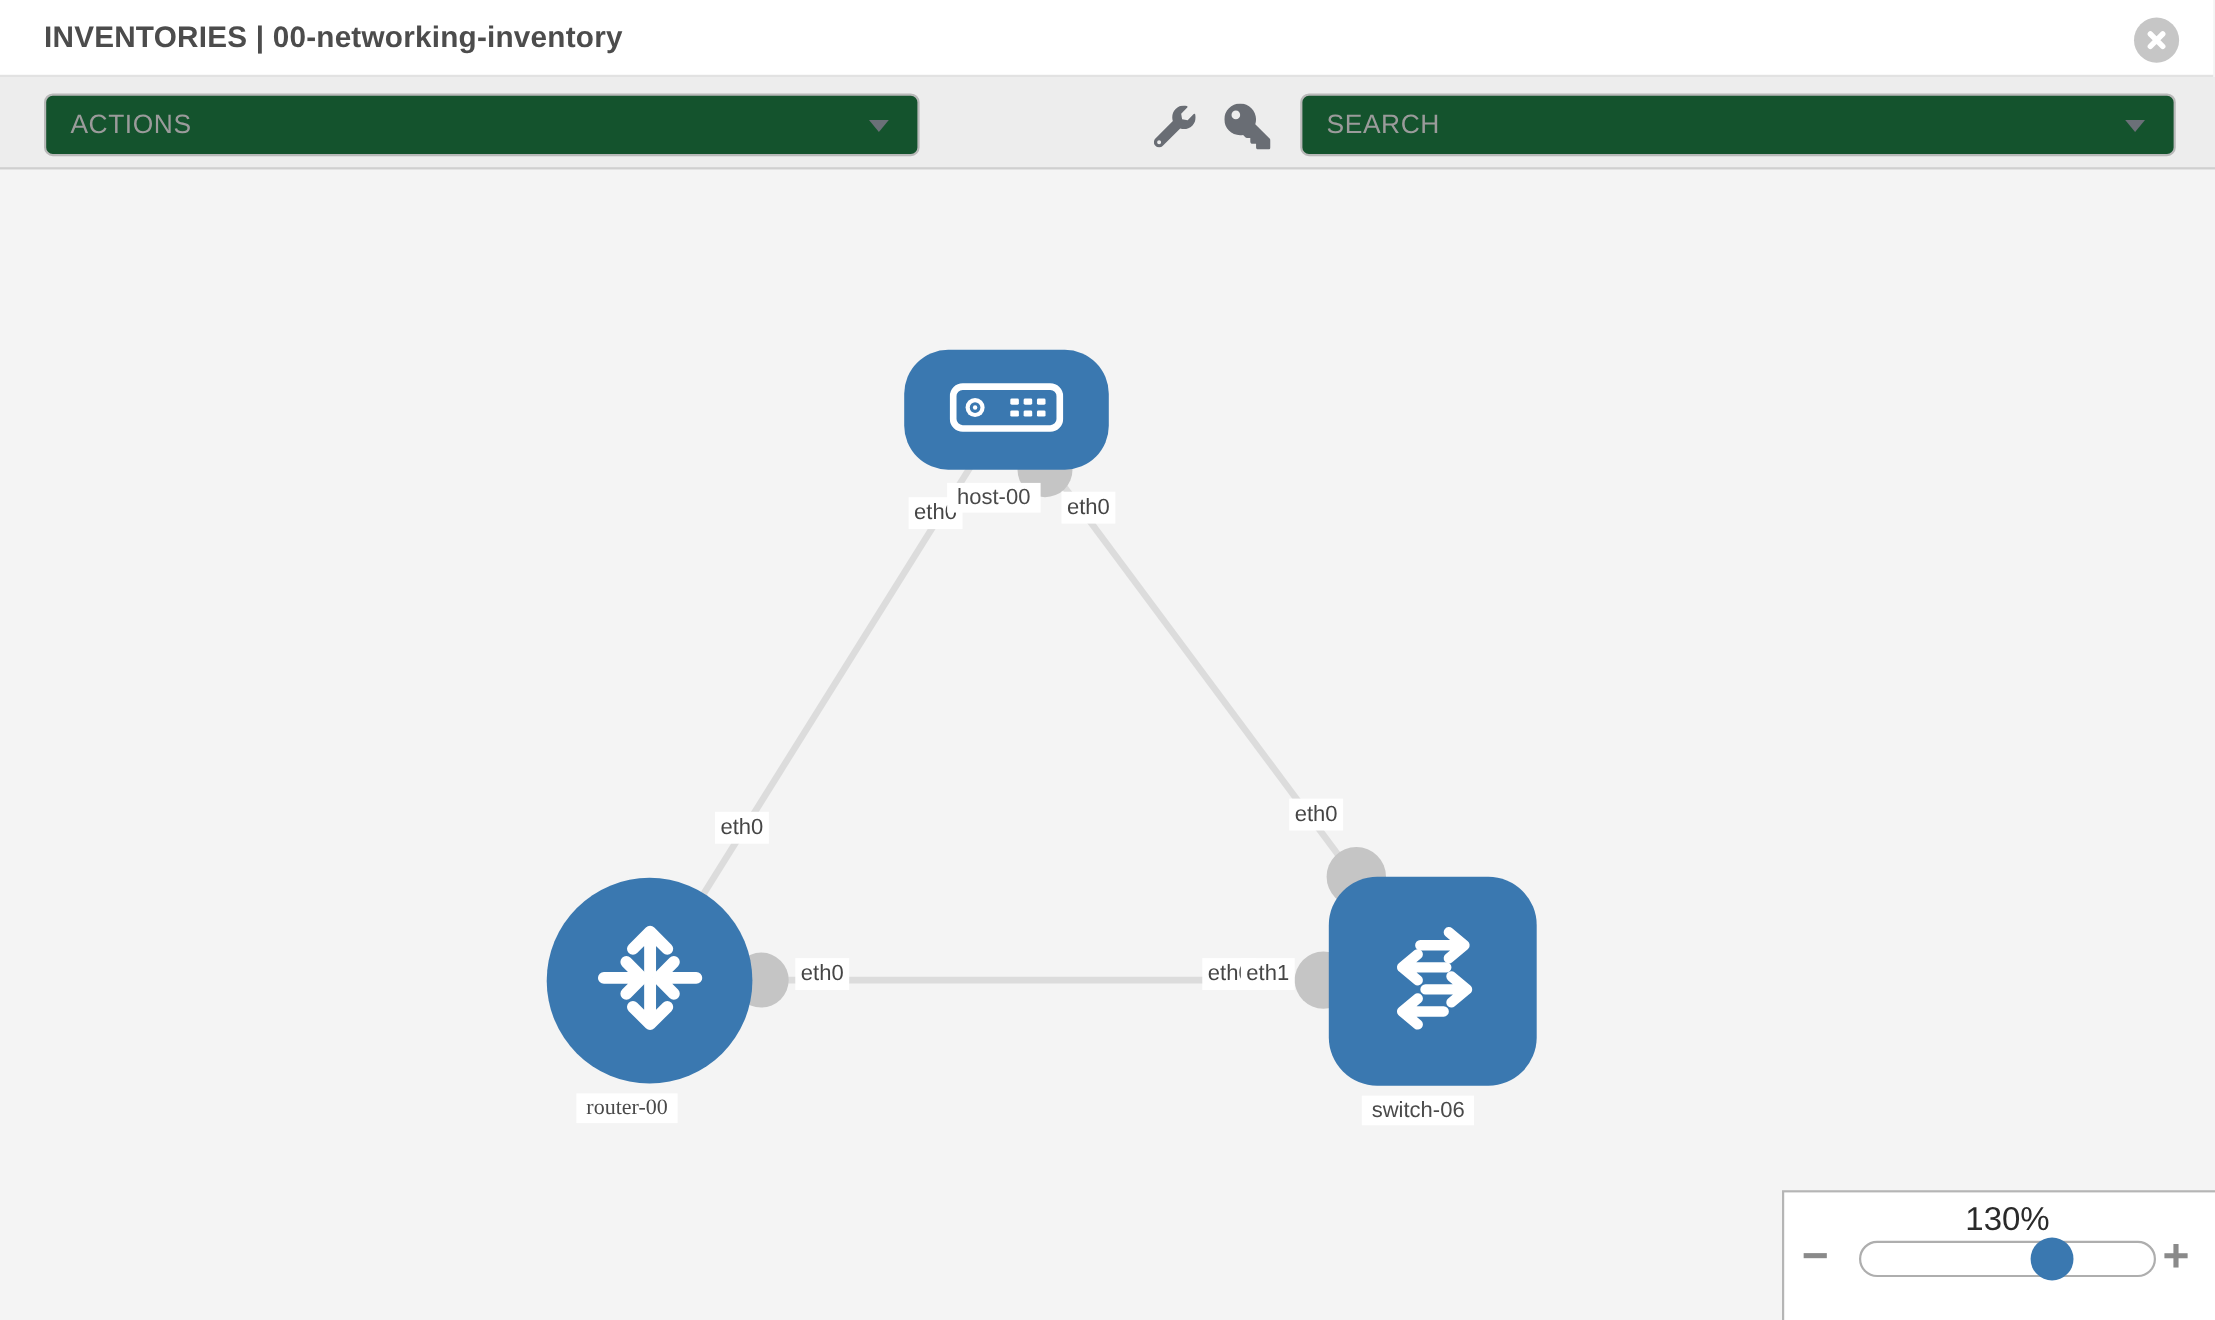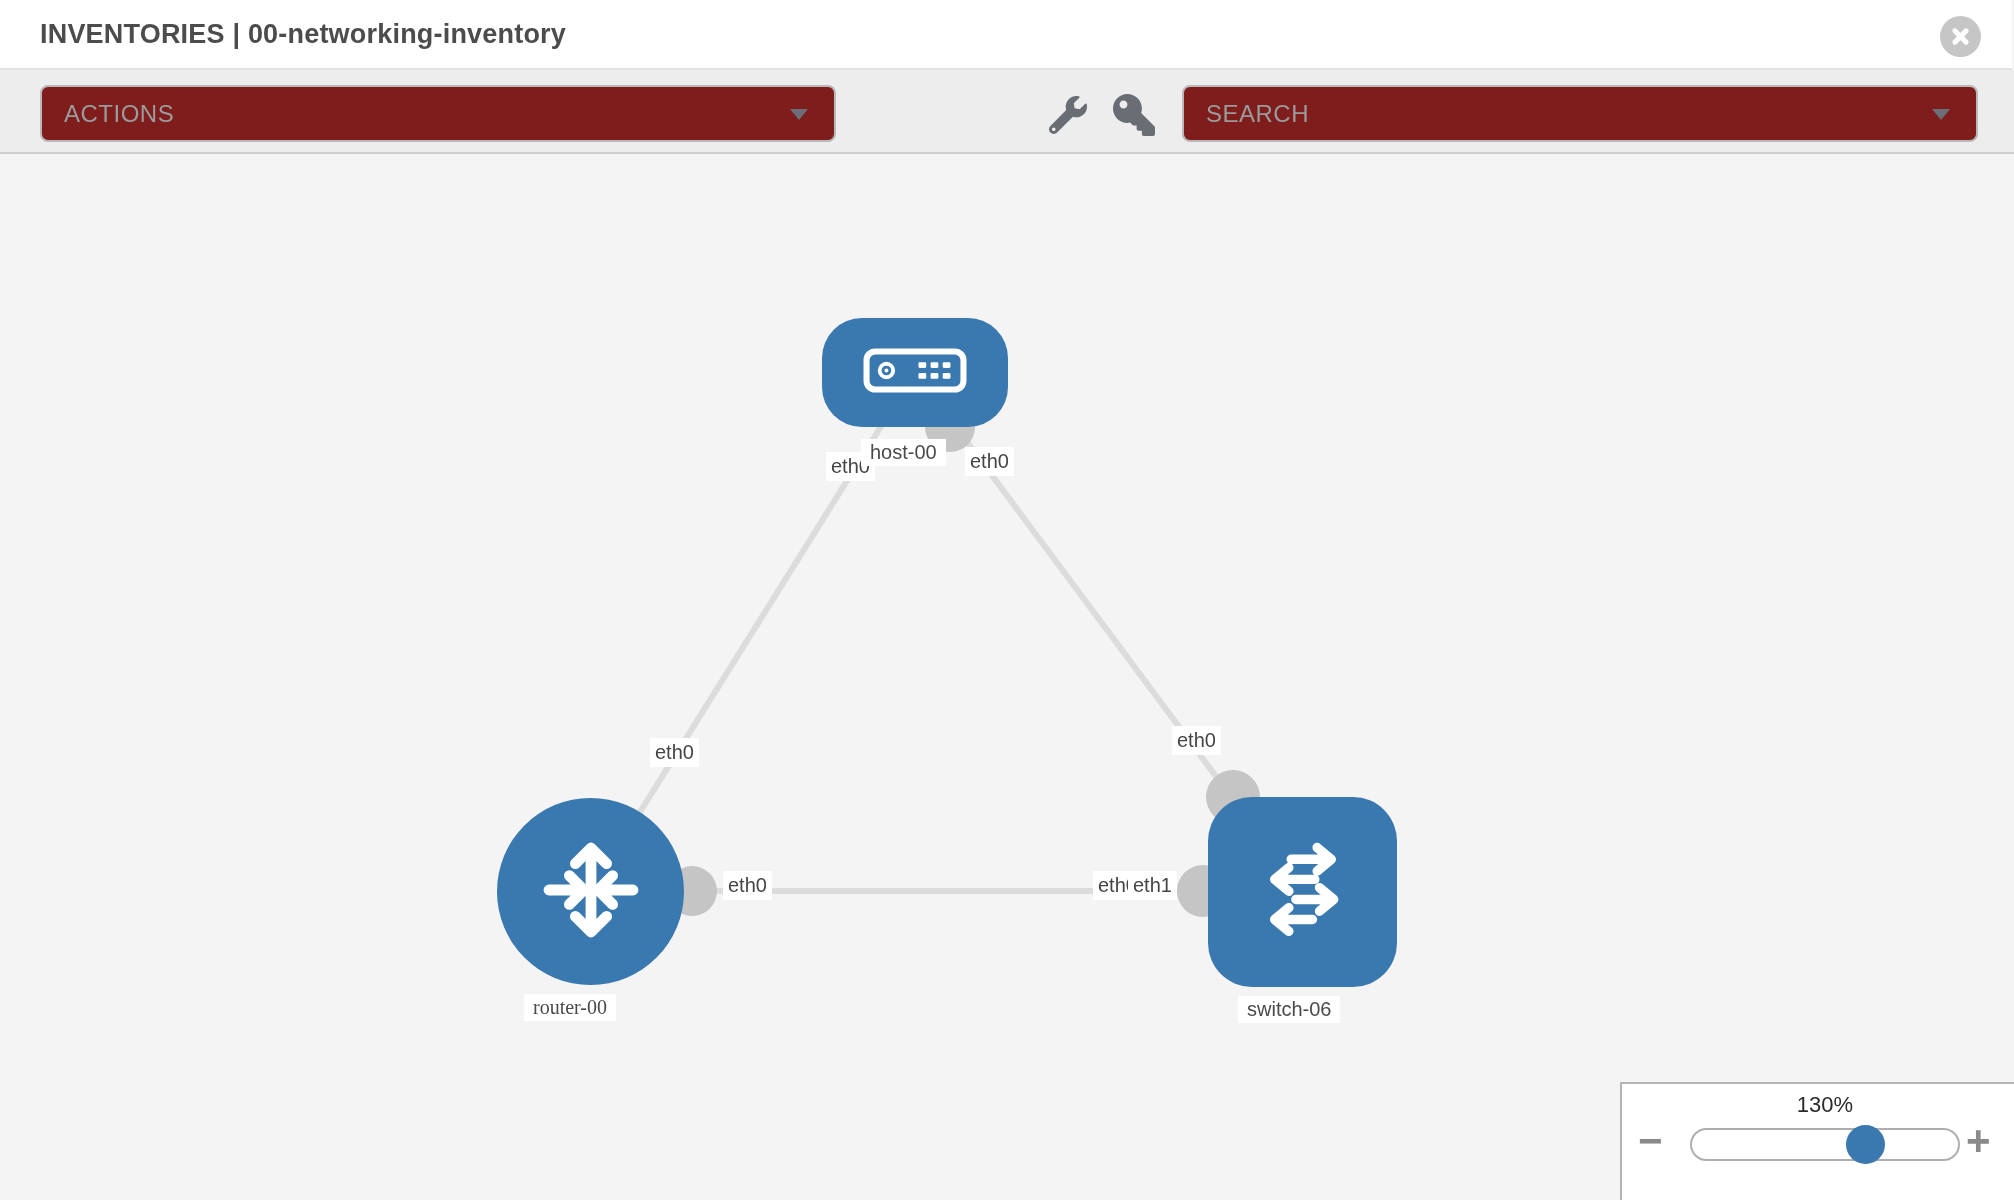--- a/index.html
+++ b/index.html
@@ -12,21 +12,21 @@
             background:#ffffff; border-bottom:2px solid #e2e2e2; z-index:20; }
   .page-title { position:absolute; left:40px; top:0; line-height:68px;
                 font-size:27px; font-weight:bold; color:#4c4c4c; letter-spacing:.2px; }
   .close-btn { position:absolute; left:1940px; top:16px; width:41px; height:41px;
                border-radius:50%; background:#c6c6c6; border:none; cursor:pointer; }
   .close-btn svg { position:absolute; left:7px; top:7px; }
 
   
   .toolbar { position:absolute; left:0; top:70px; width:2014px; height:84px;
              background:#ededed; border-bottom:2px solid #cfcfcf; z-index:19; }
-  .combo { position:absolute; height:57px; background:#7f1d1d;
+  .combo { position:absolute; height:57px; background:#14532d;
            border:2px solid #b9b9b9; border-radius:8px; }
   .combo-actions { left:40px; top:15px; width:796px; }
   .combo-search  { left:1182px; top:15px; width:796px; }
   .combo-label { position:absolute; left:22px; top:0; line-height:53px;
                  font-size:24px; color:#9b9b9b; letter-spacing:.5px; }
   .caret { position:absolute; right:26px; top:22px; width:0; height:0;
            border-left:9px solid transparent; border-right:9px solid transparent;
            border-top:11px solid #6b7078; }
   .tool-icon-btn { position:absolute; background:none; border:none; cursor:pointer; }
   .btn-wrench { left:1048px; top:26px; width:40px; height:40px; }
@@ -51,21 +51,21 @@
   .lbl-switch-eth0-m{ left:1093px; top:871px; z-index:4; }
   .lbl-switch-eth1-m{ left:1112px; top:871px; z-index:5;margin-left:16px; }
   .lbl-host-name    { left:861px;  top:439px; }
   .lbl-router-name  { left:524px;  top:994px;font-family:Liberation Serif, serif; }
   .lbl-switch-name  { left:1238px; top:996px; }
 
   
   .zoom-panel { position:absolute; left:1620px; top:1082px; width:430px; height:160px;
                 background:#ffffff; border:2px solid #b5b5b5; z-index:10; }
   .zoom-value { position:absolute; left:110px; top:8px; width:186px; text-align:center;
-                font-size:22px; color:#2a2a2a; }
+                font-size:30px; color:#2a2a2a; }
   .zoom-minus, .zoom-plus { position:absolute; border:none; background:none;
                 font-size:42px; font-weight:bold; color:#8a8a8a; line-height:42px;
                 cursor:pointer; }
   .zoom-minus { left:16px;  top:36px; }
   .zoom-plus  { left:344px; top:36px; }
   .zoom-track { position:absolute; left:68px; top:44px; width:270px; height:33px;
                 border:2px solid #aeaeae; border-radius:17px; background:#ffffff;
                 cursor:pointer; }
   .zoom-handle { position:absolute; left:154px; top:-5px; width:39px; height:39px;
                  border-radius:50%; background:#3a78b0; cursor:grab; }

